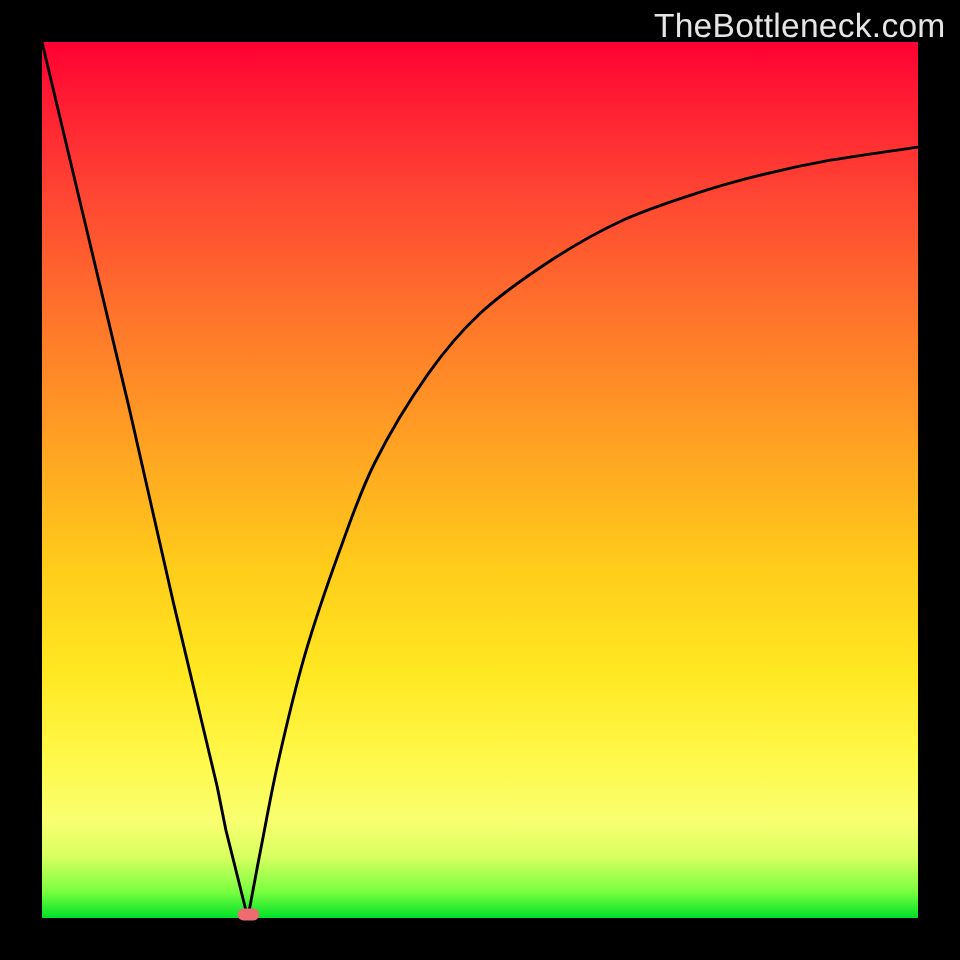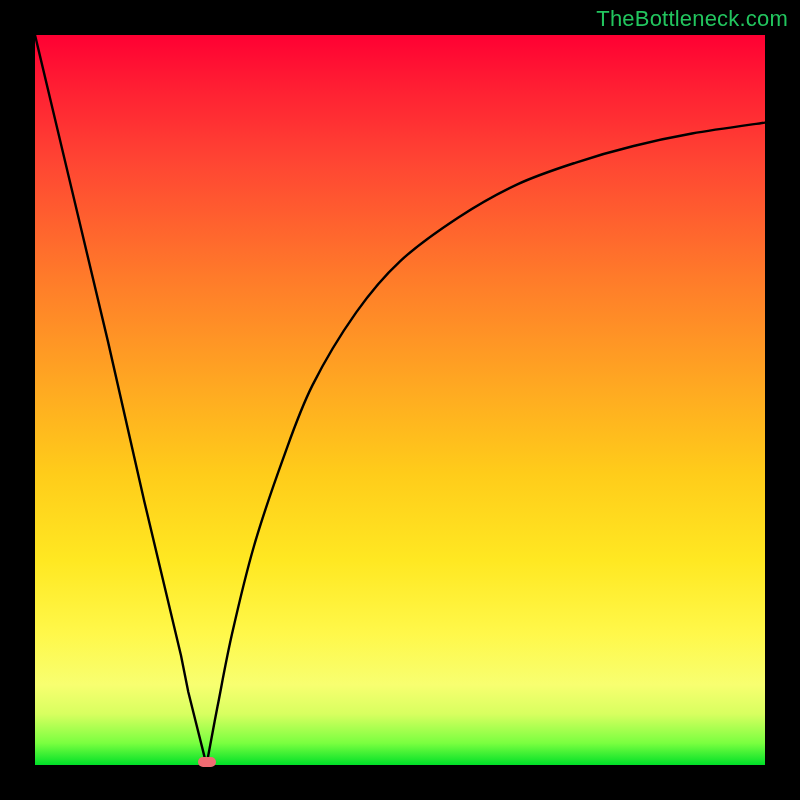--- a/index.html
+++ b/index.html
@@ -46,22 +46,22 @@
     left: 0;
     top: 0;
     width: 730px;
     height: 730px;
     pointer-events: none;
   }
   .watermark {
     position: absolute;
     top: 6px;
     right: 12px;
-    color: #22c55e;
-    font-size: 22px;
+    color: #e5e5e5;
+    font-size: 28px;
     font-weight: 400;
     letter-spacing: 0.2px;
     font-family: Arial, Helvetica, sans-serif;
   }
   .min-marker {
     position: absolute;
     width: 18px;
     height: 10px;
     border-radius: 5px;
     background: #ef6b72;

